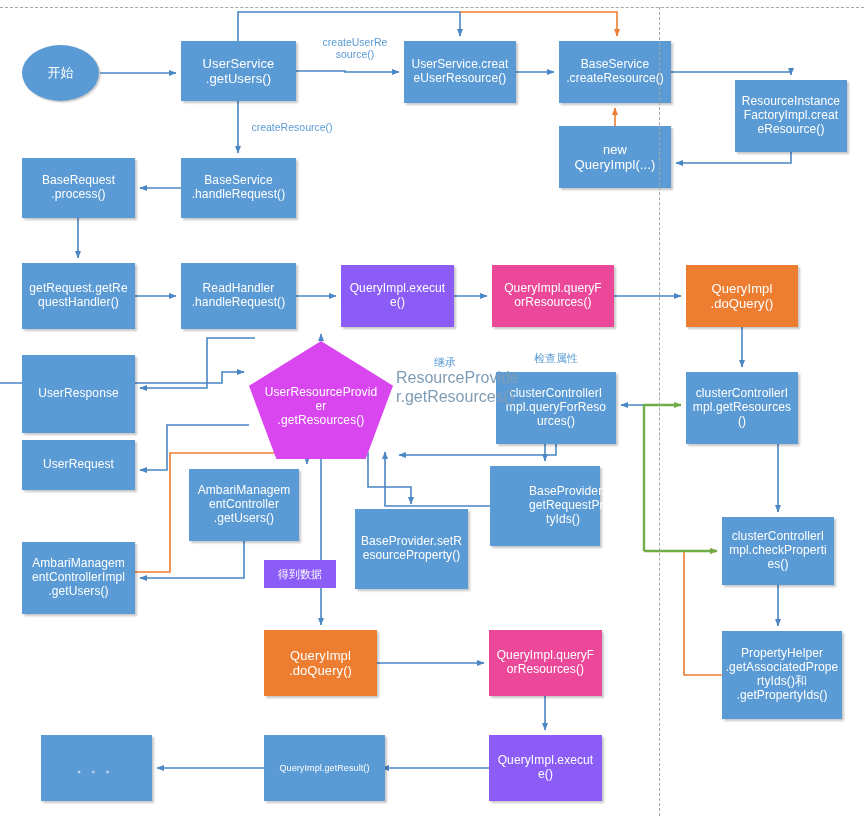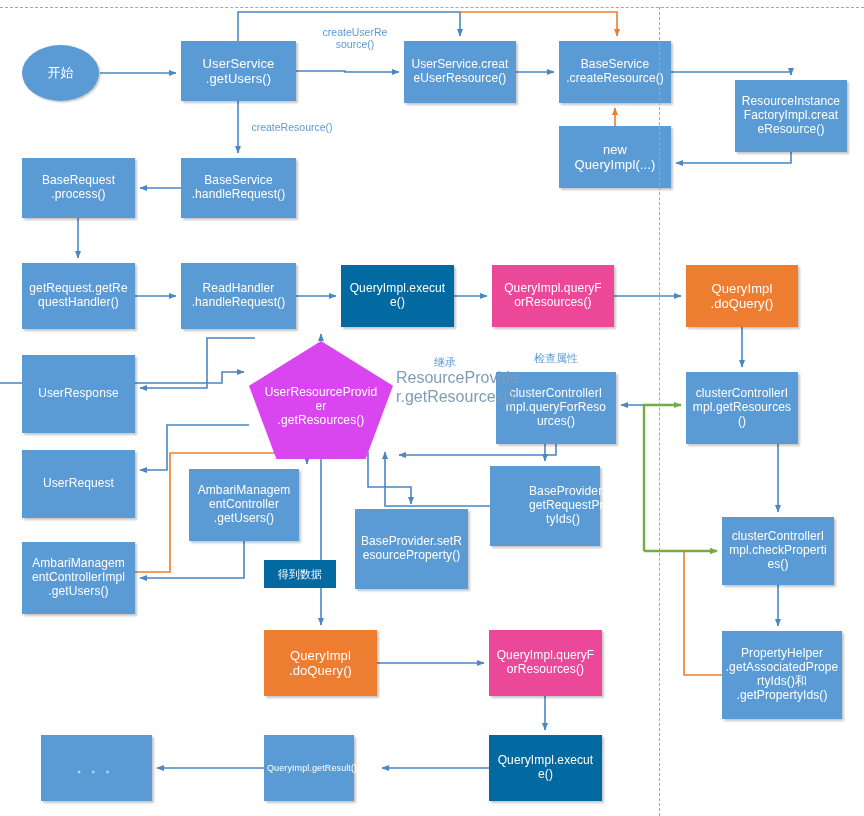--- a/index.html
+++ b/index.html
@@ -1,21 +1,21 @@
 <!DOCTYPE html>
 <html><head>
 <meta charset="utf-8">
 <style>
   html,body{margin:0;padding:0;background:#ffffff;}
   body{font-family:"Liberation Sans","DejaVu Sans",sans-serif;}
   #canvas{position:relative;width:864px;height:816px;overflow:hidden;background:#ffffff;}
   #edges{position:absolute;left:0;top:0;width:864px;height:816px;pointer-events:none;}
   .node{position:absolute;box-sizing:border-box;display:flex;align-items:center;justify-content:center;text-align:center;color:#ffffff;line-height:1.16;letter-spacing:.1px;}
   .rect{background:#5B9BD5;box-shadow:1.5px 1.5px 2px rgba(0,0,0,.22);}
-  .rect.purple{background:#0369a1;}
+  .rect.purple{background:#8b5cf6;}
   .rect.green{background:#ec4899;}
   .rect.orange{background:#ED7D31;}
   .rect.flat{box-shadow:none;}
   .ellipse{background:#5B9BD5;border-radius:50%;box-shadow:1.5px 1.5px 2px rgba(0,0,0,.22);}
   .penta{background:#d946ef;clip-path:polygon(50% 0%,100% 38%,81% 100%,19% 100%,0% 38%);}
   .edge-label{position:absolute;color:#5B9BD5;text-align:center;line-height:1.18;}
   .edge-label.gray{color:#7F9CB5;}
   .n-txt{display:block;width:100%;padding:0 3px;box-sizing:border-box;}
 </style>
 </head>
@@ -167,21 +167,21 @@
       </div>
       <div class="node penta" style="left: 249px; top: 341px; width: 144px; height: 118px; font-size: 12px; align-items: center; padding-top: 14px;">
         <span class="n-txt">UserResourceProvid<br>er<br>.getResources()</span>
       </div>
       <div class="node rect blue" style="left: 496px; top: 372px; width: 120px; height: 72px; font-size: 12px;">
         <span class="n-txt">clusterControllerI<br>mpl.queryForReso<br>urces()</span>
       </div>
       <div class="node rect blue" style="left: 686px; top: 372px; width: 112px; height: 72px; font-size: 12px;">
         <span class="n-txt">clusterControllerI<br>mpl.getResources<br>()</span>
       </div>
-      <div class="node rect blue" style="left: 22px; top: 450px; width: 113px; height: 68px; font-size: 12px; justify-content: center;">
+      <div class="node rect blue" style="left: 22px; top: 440px; width: 113px; height: 50px; font-size: 12px; justify-content: center;">
         <span class="n-txt">UserRequest</span>
       </div>
       <div class="node rect blue" style="left: 189px; top: 469px; width: 110px; height: 72px; font-size: 12px;">
         <span class="n-txt">AmbariManagem<br>entController<br>.getUsers()</span>
       </div>
       <div class="node rect blue" style="left: 490px; top: 466px; width: 110px; height: 80px; font-size: 12px; padding-left: 36px;">
         <span class="n-txt">BaseProvider.<br>getRequestProper<br>tyIds()</span>
       </div>
       <div class="node rect blue" style="left: 355px; top: 509px; width: 113px; height: 80px; font-size: 12px;">
         <span class="n-txt">BaseProvider.setR<br>esourceProperty()</span>
@@ -200,29 +200,29 @@
       </div>
       <div class="node rect orange" style="left: 264px; top: 630px; width: 113px; height: 66px; font-size: 13px;">
         <span class="n-txt">QueryImpl<br>.doQuery()</span>
       </div>
       <div class="node rect green" style="left: 489px; top: 630px; width: 113px; height: 66px; font-size: 12px;">
         <span class="n-txt">QueryImpl.queryF<br>orResources()</span>
       </div>
       <div class="node rect purple" style="left: 489px; top: 735px; width: 113px; height: 66px; font-size: 12px;">
         <span class="n-txt">QueryImpl.execut<br>e()</span>
       </div>
-      <div class="node rect blue" style="left: 264px; top: 735px; width: 90px; height: 66px; font-size: 9px;">
+      <div class="node rect blue" style="left: 264px; top: 735px; width: 121px; height: 66px; font-size: 9px;">
         <span class="n-txt">QueryImpl.getResult()</span>
       </div>
       <div class="node rect blue" style="left: 41px; top: 735px; width: 111px; height: 66px; font-size: 11px;">
         <span class="n-txt">。 。 。</span>
       </div>
     </div>
   <div id="labels">
-      <div class="edge-label" style="left: 310px; top: 26px; width: 90px; font-size: 10.5px;">createUserRe<br>source()</div>
+      <div class="edge-label" style="left: 310px; top: 36px; width: 90px; font-size: 10.5px;">createUserRe<br>source()</div>
       <div class="edge-label" style="left: 238px; top: 121px; width: 108px; font-size: 10.5px;">createResource()</div>
       <div class="edge-label" style="left: 402px; top: 356px; width: 86px; font-size: 11px;">继承</div>
       <div class="edge-label gray" style="left: 396px; top: 369px; width: 98px; font-size: 16px;">ResourceProvide<br>r.getResources()</div>
       <div class="edge-label" style="left: 513px; top: 352px; width: 86px; font-size: 11px;">检查属性</div>
     </div>
   <div id="dividers">
       <div style="position: absolute; left: 0px; top: 7px; width: 864px; height: 0px; border-top: 1.6px dashed rgb(166, 166, 166);"></div>
       <div style="position: absolute; left: 659px; top: 7px; height: 809px; width: 0px; border-left: 1.6px dashed rgb(166, 166, 166);"></div>
     </div>
 </div>

